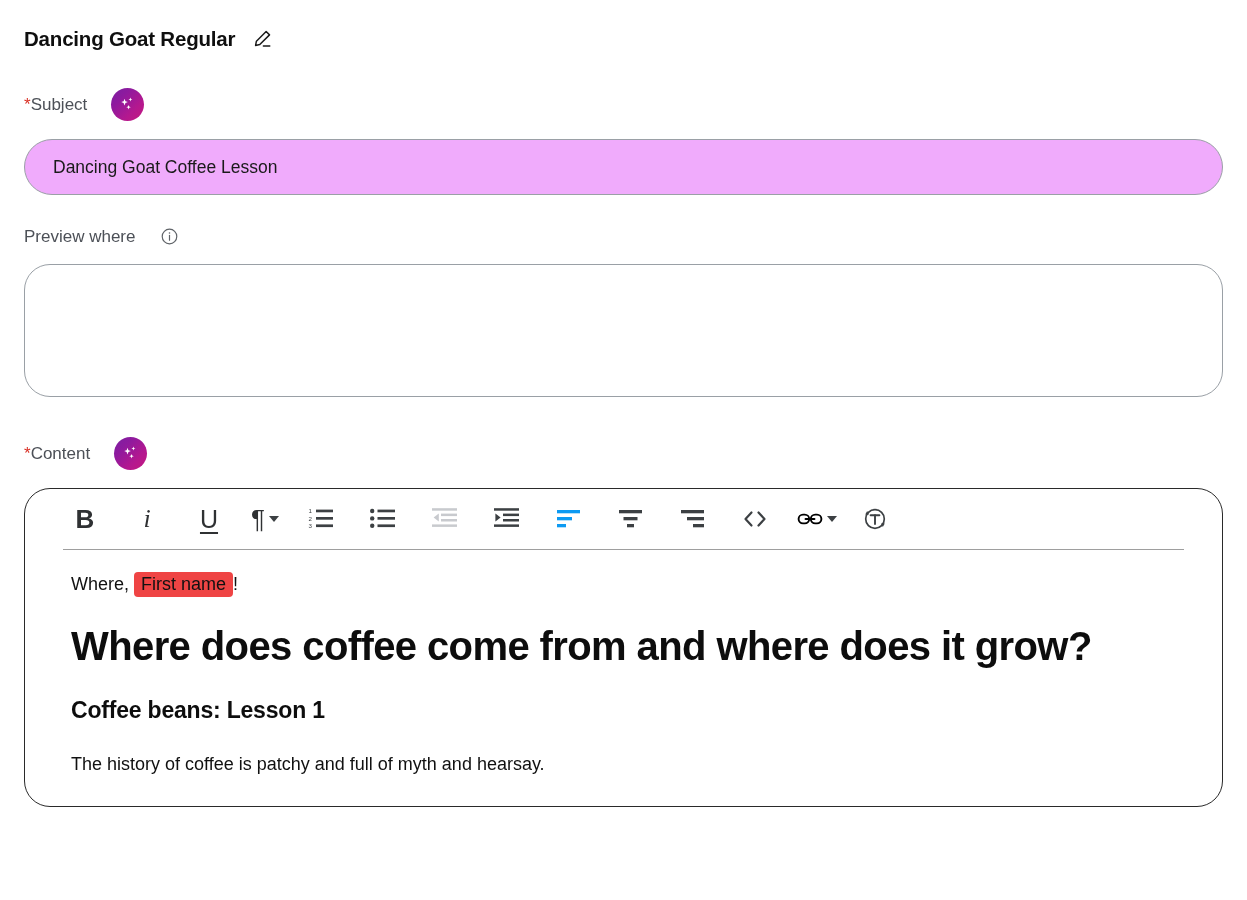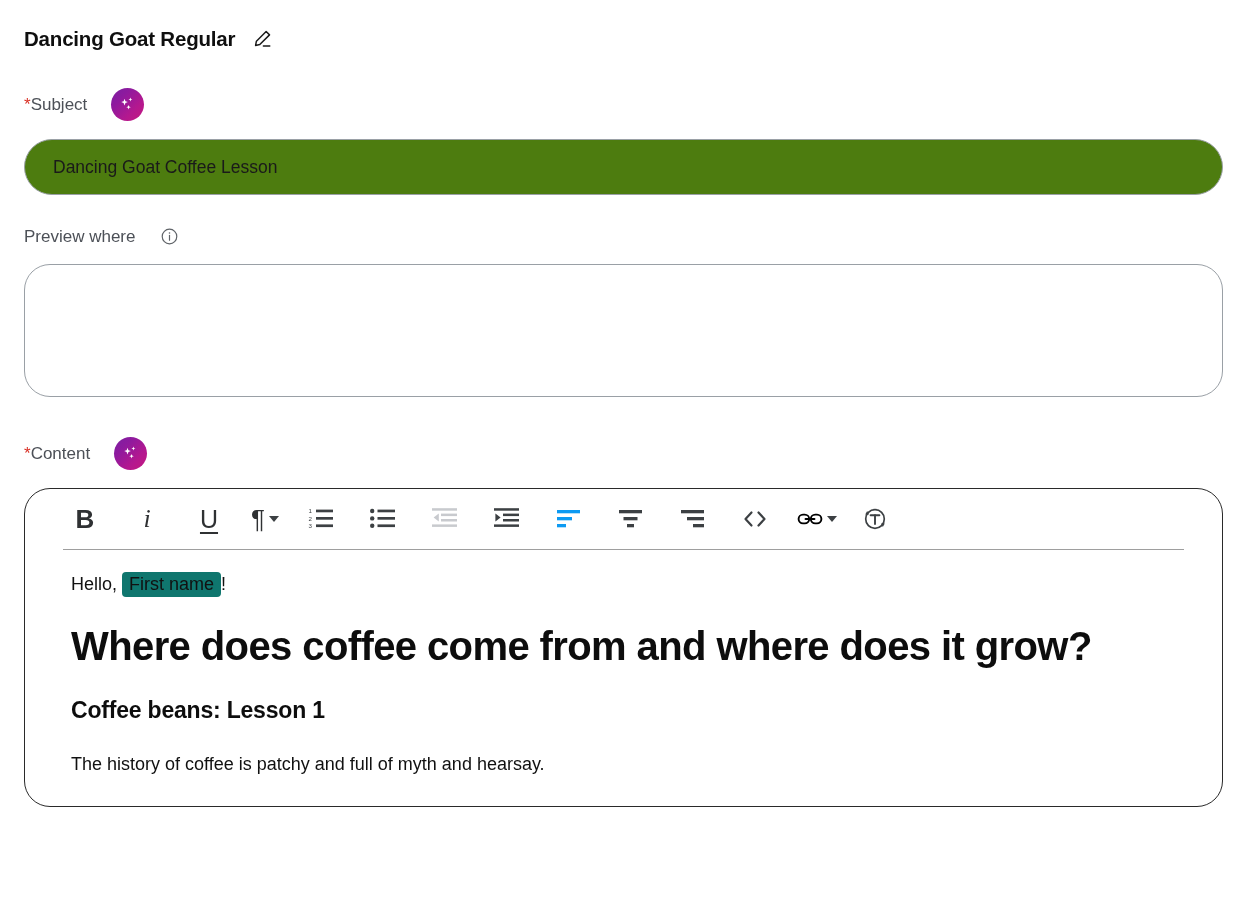--- a/index.html
+++ b/index.html
@@ -77,21 +77,21 @@
     cursor: pointer;
   }
 
   
   .subject-wrap { margin-top: 18px; }
   .subject-input {
     width: 1199px;
     height: 56px;
     border: 1px solid #9aa0a6;
     border-radius: 28px;
-    background: #4d7c0f;
+    background: #f0abfc;
     font-family: "Liberation Sans", sans-serif;
     font-size: 17.5px;
     color: #1a1a1a;
     padding: 0 28px;
     outline: none;
   }
 
   
   .preview-label-row { margin-top: 31px; }
   .preview-wrap { margin-top: 18px; }
@@ -175,21 +175,21 @@
     color: #111;
   }
   .ed-p {
     font-size: 18px;
     line-height: 1.35;
     margin: 0 0 0 0;
     color: #111;
   }
   .ed-p + .ed-p { margin-top: 22px; }
   .merge-tag {
-    background: #0f766e;
+    background: #ef4444;
     border-radius: 4px;
     padding: 2px 7px 3px 7px;
     color: #111;
   }
   .ed-h1 {
     font-size: 40px;
     font-weight: bold;
     line-height: 1.12;
     margin: 28px 0 0 0;
     letter-spacing: -0.6px;
@@ -392,21 +392,21 @@
           <line x1="9.6" y1="10.2" x2="18.4" y2="10.2" stroke-width="1.9"></line>
           <line x1="14" y1="10.2" x2="14" y2="19" stroke-width="1.9"></line>
         </svg>
       </div>
 
     </div>
 
     <div class="toolbar-sep"></div>
 
     <div class="editor-body">
-      <p class="ed-p"><span>Hello, </span><span class="merge-tag">First name</span><span>!</span></p>
+      <p class="ed-p"><span>Where, </span><span class="merge-tag">First name</span><span>!</span></p>
 
 
       <h1 class="ed-h1">Where does coffee come from and where does it grow?</h1>
 
       <h2 class="ed-h2">Coffee beans: Lesson 1</h2>
 
       <p class="ed-p last">The history of coffee is patchy and full of myth and hearsay.</p>
     </div>
 
   </div>

